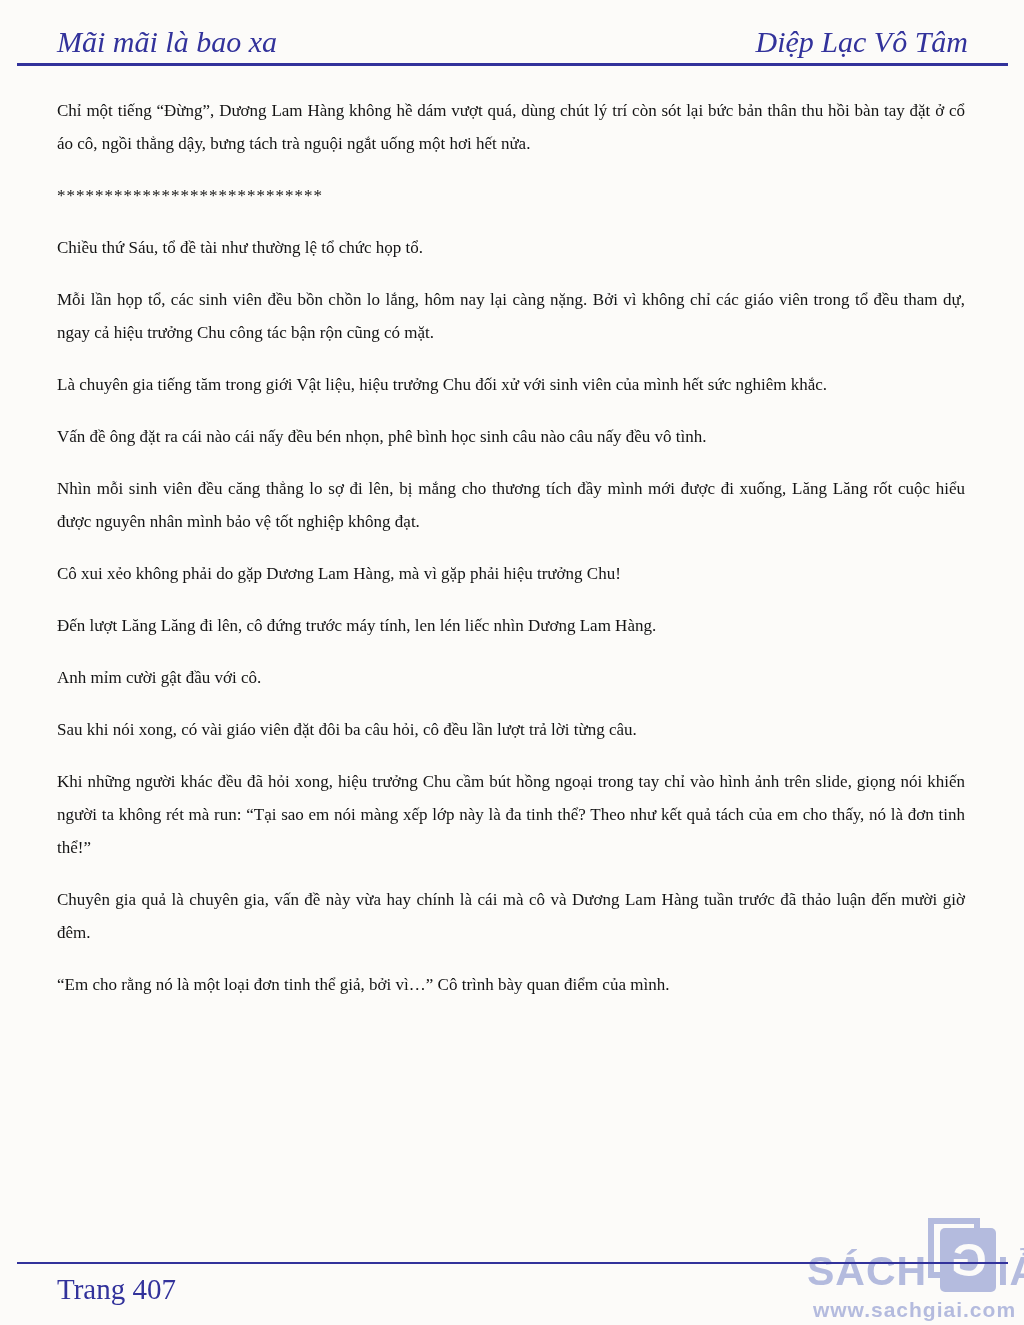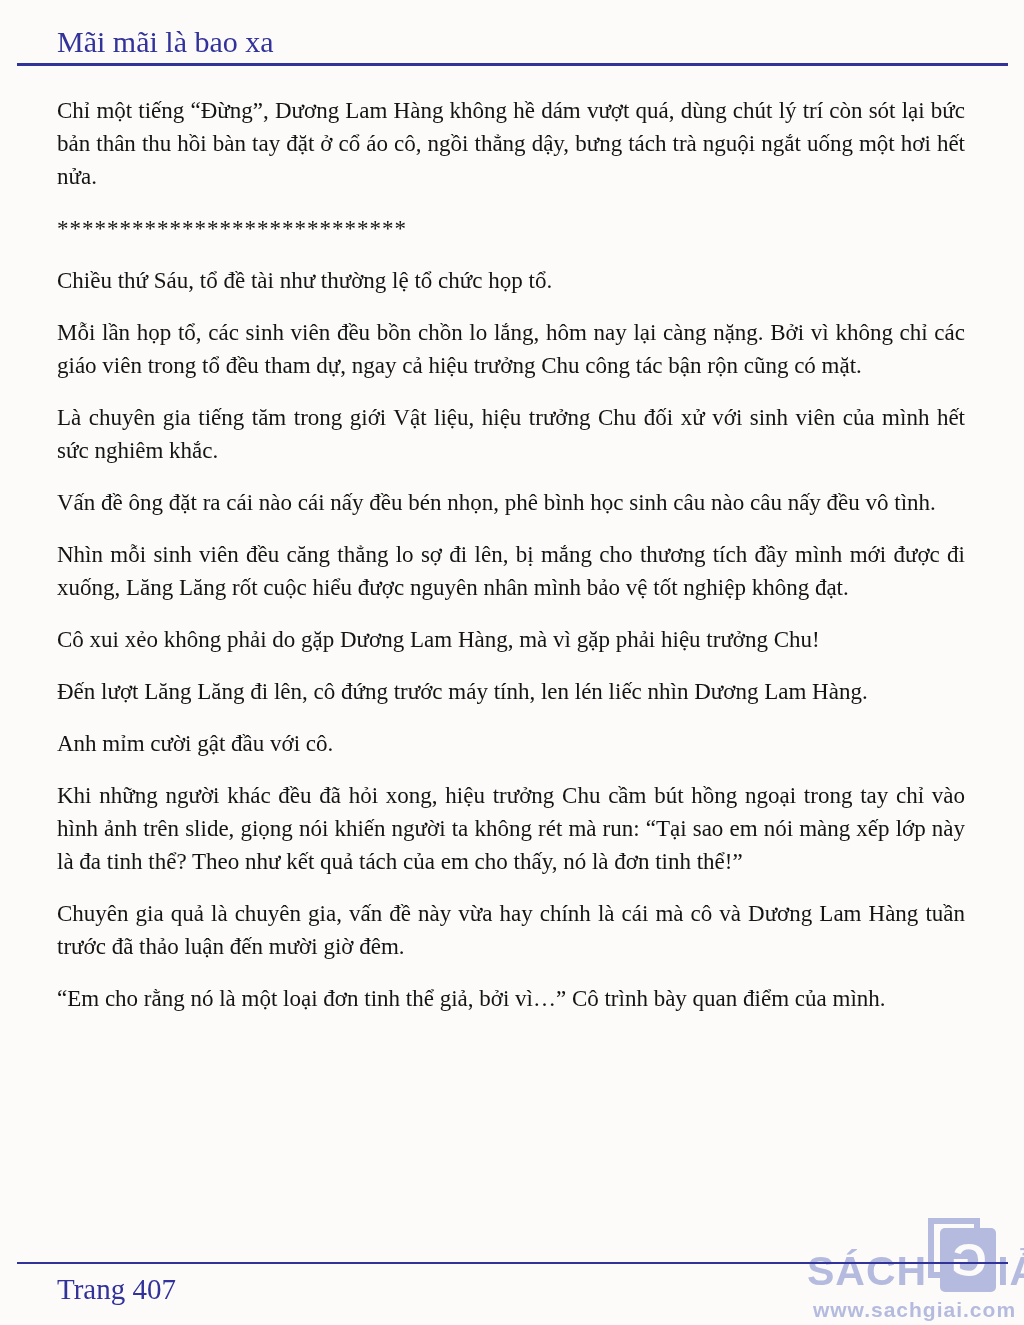--- a/index.html
+++ b/index.html
@@ -19,33 +19,33 @@
     font-family:"Liberation Serif","DejaVu Serif",serif;
   }
   
   .header{
     position:absolute;top:0;left:0;right:0;
     padding:24px 56px 0 57px;
   }
   .header-row{
     display:flex;justify-content:space-between;align-items:baseline;
     color:var(--accent);
-    font-size:30px;line-height:36px;
+    font-size:30px;line-height:36px;font-style:italic;
   }
   .header-rule{
     position:absolute;top:63px;left:17px;
     width:991px;height:3px;
     background:var(--accent);
   }
   
   .content{
     position:absolute;top:65px;left:0;right:0;
     padding:29px 59px 0 57px;
     color:var(--body-text);
-    font-size:23px;line-height:33px;
+    font-size:17px;line-height:33px;
     text-align:justify;
   }
   .content p{margin:0 0 19px 0;}
   .content p.separator{
     text-align:left;
     letter-spacing:1px;
   }
   
   .footer-rule{
     position:absolute;top:1262px;left:17px;
@@ -104,36 +104,38 @@
   }
 </style>
 </head>
 <body>
 
 <div class="page">
 
   <div class="header">
     <div class="header-row">
       <span>Mãi mãi là bao xa</span>
+      <span>Diệp Lạc Vô Tâm</span>
     </div>
   </div>
   <div class="header-rule"></div>
 
   <div class="content">
     <div>
         <p>Chỉ một tiếng “Đừng”, Dương Lam Hàng không hề dám vượt quá, dùng chút lý trí còn sót lại bức bản thân thu hồi bàn tay đặt ở cổ áo cô, ngồi thẳng dậy, bưng tách trà nguội ngắt uống một hơi hết nửa.</p>
         <p class="separator">****************************</p>
         <p>Chiều thứ Sáu, tổ đề tài như thường lệ tổ chức họp tổ.</p>
         <p>Mỗi lần họp tổ, các sinh viên đều bồn chồn lo lắng, hôm nay lại càng nặng. Bởi vì không chỉ các giáo viên trong tổ đều tham dự, ngay cả hiệu trưởng Chu công tác bận rộn cũng có mặt.</p>
         <p>Là chuyên gia tiếng tăm trong giới Vật liệu, hiệu trưởng Chu đối xử với sinh viên của mình hết sức nghiêm khắc.</p>
         <p>Vấn đề ông đặt ra cái nào cái nấy đều bén nhọn, phê bình học sinh câu nào câu nấy đều vô tình.</p>
         <p>Nhìn mỗi sinh viên đều căng thẳng lo sợ đi lên, bị mắng cho thương tích đầy mình mới được đi xuống, Lăng Lăng rốt cuộc hiểu được nguyên nhân mình bảo vệ tốt nghiệp không đạt.</p>
         <p>Cô xui xẻo không phải do gặp Dương Lam Hàng, mà vì gặp phải hiệu trưởng Chu!</p>
         <p>Đến lượt Lăng Lăng đi lên, cô đứng trước máy tính, len lén liếc nhìn Dương Lam Hàng.</p>
         <p>Anh mỉm cười gật đầu với cô.</p>
+        <p>Sau khi nói xong, có vài giáo viên đặt đôi ba câu hỏi, cô đều lần lượt trả lời từng câu.</p>
         <p>Khi những người khác đều đã hỏi xong, hiệu trưởng Chu cầm bút hồng ngoại trong tay chỉ vào hình ảnh trên slide, giọng nói khiến người ta không rét mà run: “Tại sao em nói màng xếp lớp này là đa tinh thể? Theo như kết quả tách của em cho thấy, nó là đơn tinh thể!”</p>
         <p>Chuyên gia quả là chuyên gia, vấn đề này vừa hay chính là cái mà cô và Dương Lam Hàng tuần trước đã thảo luận đến mười giờ đêm.</p>
         <p>“Em cho rằng nó là một loại đơn tinh thể giả, bởi vì…” Cô trình bày quan điểm của mình.</p>
       </div>
   </div>
 
   <div class="watermark">
     <div class="wm-row">
       <span>SÁCH</span>
       <span class="wm-book">

